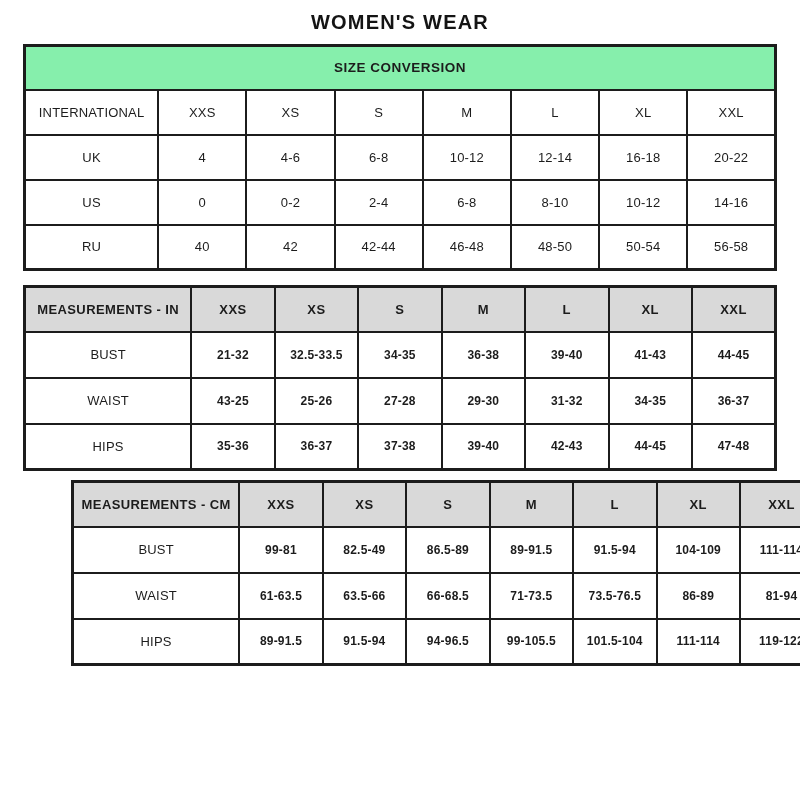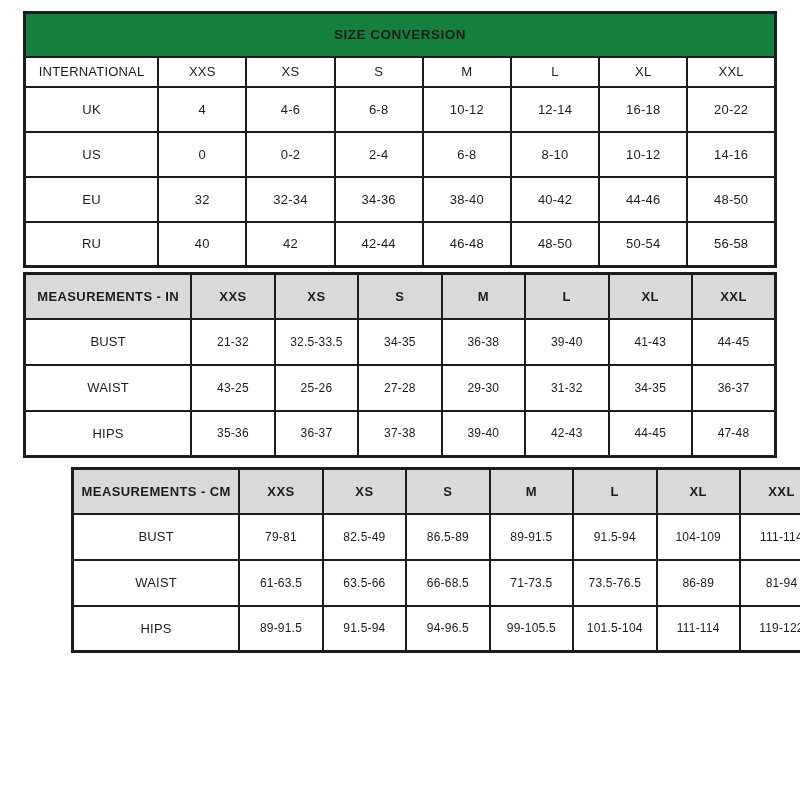--- a/index.html
+++ b/index.html
@@ -33,73 +33,74 @@
     border: 2px solid #1c1c1c;
     text-align: center;
     vertical-align: middle;
     padding: 0;
     letter-spacing: 0.2px;
   }
   table { border: 3px solid #1c1c1c; }
 
   
   .t-sc .banner th {
-    background: #15803d;
+    background: #86efac;
     font-size: 13.5px;
     font-weight: 700;
     letter-spacing: 0.5px;
     height: 44px;
   }
   .t-sc .cols th {
     font-size: 13px;
     font-weight: 500;
-    height: 30px;
+    height: 45px;
     background: #ffffff;
   }
   .t-sc tbody th {
     font-size: 13px;
     font-weight: 500;
     height: 45px;
   }
   .t-sc tbody td {
     font-size: 13px;
     font-weight: 500;
     height: 45px;
   }
 
   
-  .t-m { margin-top: 4px; }
+  .t-m { margin-top: 14px; }
   .t-m thead th {
     background: #d9d9d9;
     font-size: 13px;
     font-weight: 700;
     letter-spacing: 0.4px;
     height: 45px;
   }
   .t-m tbody th {
     font-size: 13px;
     font-weight: 500;
     height: 46px;
   }
   .t-m tbody td {
     font-size: 12px;
-    font-weight: 400;
+    font-weight: 700;
     height: 46px;
   }
 
   .c-label-sc { width: 17.8%; }
   .c-size-sc  { width: 11.743%; }
   .c-label-m  { width: 22.2%; }
   .c-size-m   { width: 11.114%; }
 </style>
 </head>
 <body>
 
 <div class="page">
 
+  <h1 class="page-title">WOMEN'S WEAR</h1>
 
   <table class="t-sc">
     <colgroup>
       <col class="c-label-sc">
       <col class="c-size-sc">
         <col class="c-size-sc">
         <col class="c-size-sc">
         <col class="c-size-sc">
       <col class="c-size-sc">
         <col class="c-size-sc">
@@ -135,30 +136,20 @@
           <th>US</th>
           <td>0</td>
           <td>0-2</td>
           <td>2-4</td>
           <td>6-8</td>
           <td>8-10</td>
           <td>10-12</td>
           <td>14-16</td>
         </tr>
         <tr>
-          <th>EU</th>
-          <td>32</td>
-          <td>32-34</td>
-          <td>34-36</td>
-          <td>38-40</td>
-          <td>40-42</td>
-          <td>44-46</td>
-          <td>48-50</td>
-        </tr>
-        <tr>
           <th>RU</th>
           <td>40</td>
           <td>42</td>
           <td>42-44</td>
           <td>46-48</td>
           <td>48-50</td>
           <td>50-54</td>
           <td>56-58</td>
         </tr>
       </tbody>
@@ -240,21 +231,21 @@
           <th>S</th>
           <th>M</th>
           <th>L</th>
           <th>XL</th>
           <th>XXL</th>
         </tr>
     </thead>
     <tbody id="cm-body">
         <tr>
           <th>BUST</th>
-          <td>79-81</td>
+          <td>99-81</td>
           <td>82.5-49</td>
           <td>86.5-89</td>
           <td>89-91.5</td>
           <td>91.5-94</td>
           <td>104-109</td>
           <td>111-114</td>
         </tr>
         <tr>
           <th>WAIST</th>
           <td>61-63.5</td>

